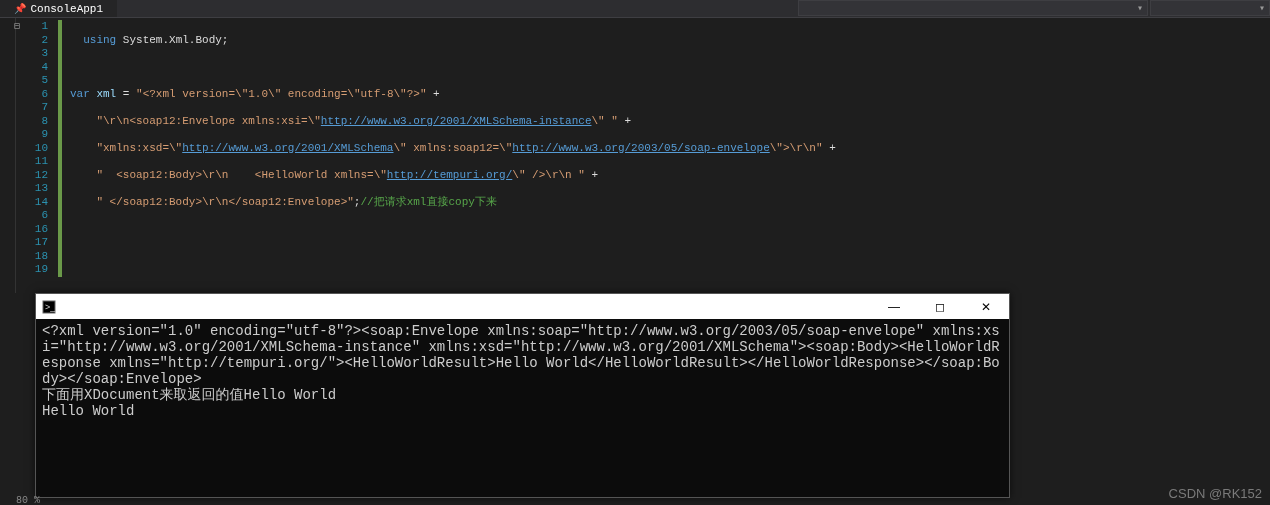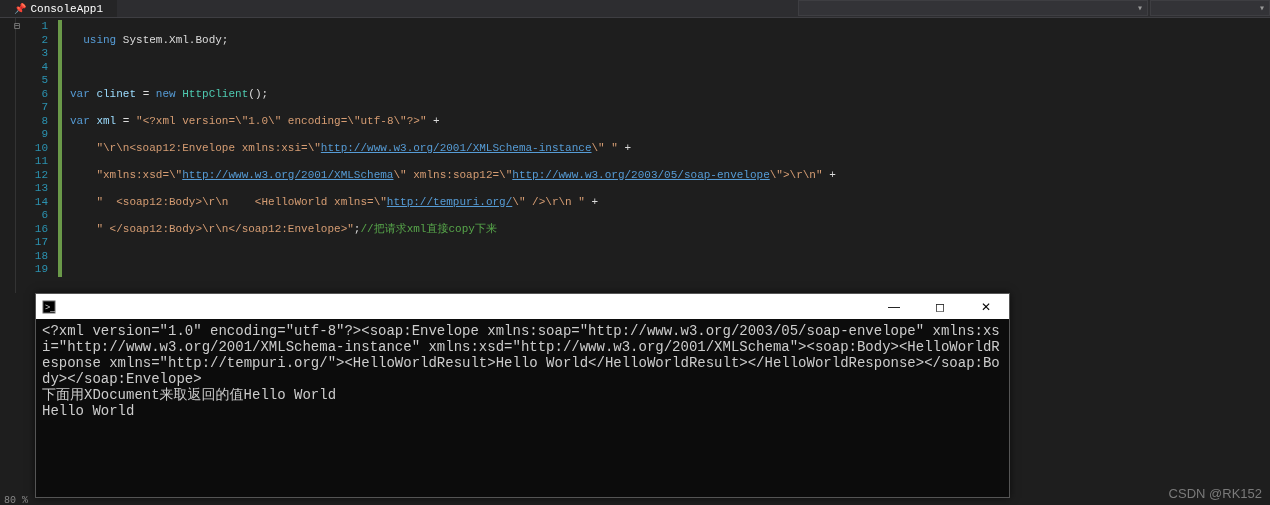--- a/index.html
+++ b/index.html
@@ -104,21 +104,21 @@
     line-height:16px;
     word-break:break-all;
     white-space:pre-wrap;
   }
   .watermark {
     position:absolute; right:8px; bottom:4px;
     color:#7a7a7a; font-family:sans-serif; font-size:13px;
   }
   .statusbar {
     position:absolute; left:0; bottom:0; height:10px;
-    color:#888; font-size:10px; padding-left:4px;
+    color:#888; font-size:10px; padding-left:16px;
   }
   .bracket { position:absolute; left:14px; top:20px; font-size:10px; color:#888; }
 </style>
 </head>
 <body>
 
 <div class="tabstrip">
   <div class="tab">
     <span class="pin">📌</span>
     <span>ConsoleApp1</span>
@@ -171,21 +171,20 @@
       <div class="g"></div>
       <div class="g"></div>
     <div class="g"></div>
       <div class="g"></div>
       <div class="g"></div>
       <div class="g"></div>
   </div>
   <div class="code">
 <span class="codeline">  <span class="kw">using</span> <span class="pn">System.Xml.Body</span><span>;</span></span>
 <span class="codeline"></span>
-<span class="codeline"><span class="kw">var</span> <span class="vr">clinet</span><span> = </span><span class="kw">new</span> <span class="cl">HttpClient</span><span>();</span></span>
 <span class="codeline"><span class="kw">var</span> <span class="vr">xml</span><span> = </span><span class="st">"&lt;?xml version=\"1.0\" encoding=\"utf-8\"?&gt;"</span><span> +</span></span>
 <span class="codeline"><span>    </span><span class="st">"\r\n&lt;soap12:Envelope xmlns:xsi=\"</span><span class="url">http://www.w3.org/2001/XMLSchema-instance</span><span class="st">\" "</span><span> +</span></span>
 <span class="codeline"><span>    </span><span class="st">"xmlns:xsd=\"</span><span class="url">http://www.w3.org/2001/XMLSchema</span><span class="st">\" xmlns:soap12=\"</span><span class="url">http://www.w3.org/2003/05/soap-envelope</span><span class="st">\"&gt;\r\n"</span><span> +</span></span>
 <span class="codeline"><span>    </span><span class="st">"  &lt;soap12:Body&gt;\r\n    &lt;HelloWorld xmlns=\"</span><span class="url">http://tempuri.org/</span><span class="st">\" /&gt;\r\n "</span><span> +</span></span>
 <span class="codeline"><span>    </span><span class="st">" &lt;/soap12:Body&gt;\r\n&lt;/soap12:Envelope&gt;"</span><span>;</span><span class="cm">//把请求xml直接copy下来</span></span>
 
 
 
 
 

